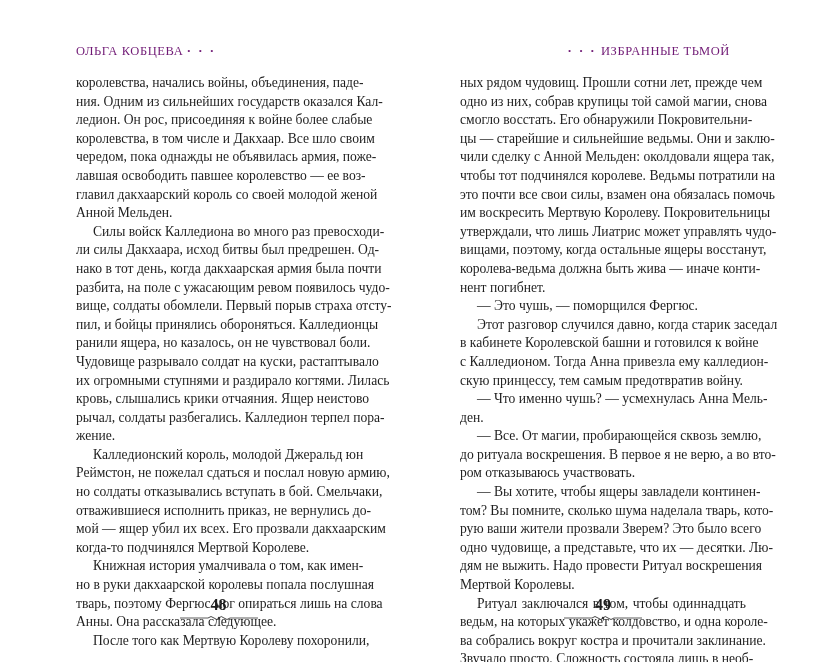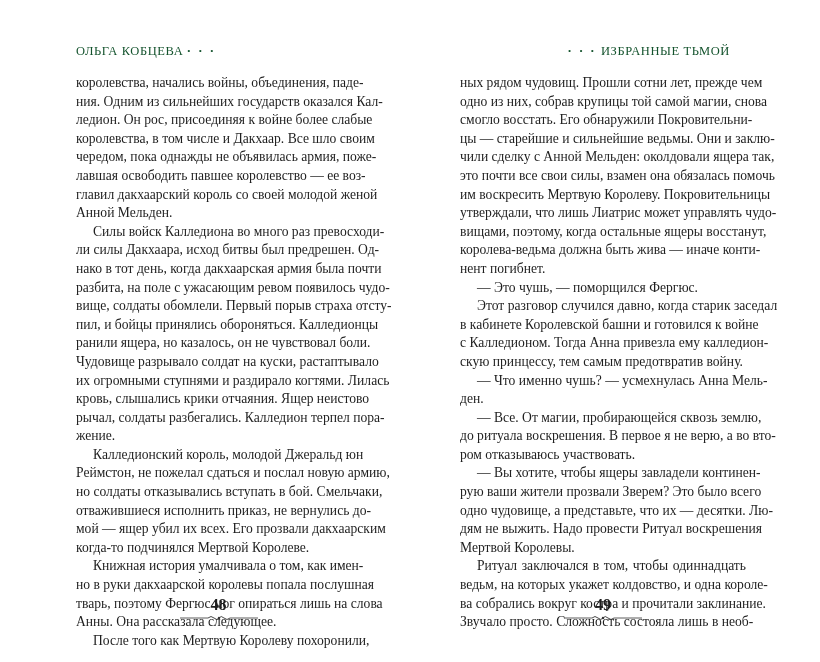--- a/index.html
+++ b/index.html
@@ -2,21 +2,21 @@
 <html><head>
 <meta charset="utf-8">
 <style>
   html, body { margin: 0; padding: 0; background: #ffffff; }
   body { width: 820px; height: 662px; position: relative; overflow: hidden;
          font-family: "Liberation Serif", "DejaVu Serif", serif; color: #1e1e1e; }
   .page { position: absolute; top: 0; height: 662px; }
   .page.left { left: 76px; width: 285px; }
   .page.right { left: 460px; width: 286px; }
   .running-head { position: absolute; top: 44px; font-size: 12.5px; letter-spacing: 0.6px;
-                  white-space: nowrap; color: #14532d; }
+                  white-space: nowrap; color: #701a75; }
   .page.left .running-head { left: 0; }
   .page.right .running-head { right: 16px; }
   .dots { font-size: 9px; letter-spacing: 3px; margin: 0 4px; vertical-align: 1px; }
   .body-text { position: absolute; top: 74px; left: 0; right: 0; }
   .line { display: block; height: 18.6px; line-height: 18.6px; font-size: 13.6px;
           white-space: nowrap; text-align: justify; text-align-last: justify; }
   .line.indent { text-indent: 17px; }
   .line.last { text-align-last: left; }
   .folio { position: absolute; top: 597px; left: 0; right: 0; text-align: center; }
   .folio .num { font-weight: bold; font-size: 16px; line-height: 16px; display: block; }
@@ -76,37 +76,39 @@
 <div class="page right">
   <div class="running-head">
     <span class="dots">• • •</span><span>ИЗБРАННЫЕ ТЬМОЙ</span>
   </div>
   <div class="body-text" id="right-body">
       <span class="line">ных рядом чудовищ. Прошли сотни лет, прежде чем</span>
       <span class="line">одно из них, собрав крупицы той самой магии, снова</span>
       <span class="line">смогло восстать. Его обнаружили Покровительни-</span>
       <span class="line">цы — старейшие и сильнейшие ведьмы. Они и заклю-</span>
       <span class="line">чили сделку с Анной Мельден: околдовали ящера так,</span>
+      <span class="line">чтобы тот подчинялся королеве. Ведьмы потратили на</span>
       <span class="line">это почти все свои силы, взамен она обязалась помочь</span>
       <span class="line">им воскресить Мертвую Королеву. Покровительницы</span>
       <span class="line">утверждали, что лишь Лиатрис может управлять чудо-</span>
       <span class="line">вищами, поэтому, когда остальные ящеры восстанут,</span>
       <span class="line">королева-ведьма должна быть жива — иначе конти-</span>
       <span class="line last">нент погибнет.</span>
       <span class="line indent last">— Это чушь, — поморщился Фергюс.</span>
       <span class="line indent">Этот разговор случился давно, когда старик заседал</span>
       <span class="line">в кабинете Королевской башни и готовился к войне</span>
       <span class="line">с Калледионом. Тогда Анна привезла ему калледион-</span>
       <span class="line last">скую принцессу, тем самым предотвратив войну.</span>
       <span class="line indent">— Что именно чушь? — усмехнулась Анна Мель-</span>
       <span class="line last">ден.</span>
       <span class="line indent">— Все. От магии, пробирающейся сквозь землю,</span>
       <span class="line">до ритуала воскрешения. В первое я не верю, а во вто-</span>
       <span class="line last">ром отказываюсь участвовать.</span>
       <span class="line indent">— Вы хотите, чтобы ящеры завладели континен-</span>
+      <span class="line">том? Вы помните, сколько шума наделала тварь, кото-</span>
       <span class="line">рую ваши жители прозвали Зверем? Это было всего</span>
       <span class="line">одно чудовище, а представьте, что их — десятки. Лю-</span>
       <span class="line">дям не выжить. Надо провести Ритуал воскрешения</span>
       <span class="line last">Мертвой Королевы.</span>
       <span class="line indent">Ритуал заключался в том, чтобы одиннадцать</span>
       <span class="line">ведьм, на которых укажет колдовство, и одна короле-</span>
       <span class="line">ва собрались вокруг костра и прочитали заклинание.</span>
       <span class="line">Звучало просто. Сложность состояла лишь в необ-</span>
     </div>
   <div class="folio">

